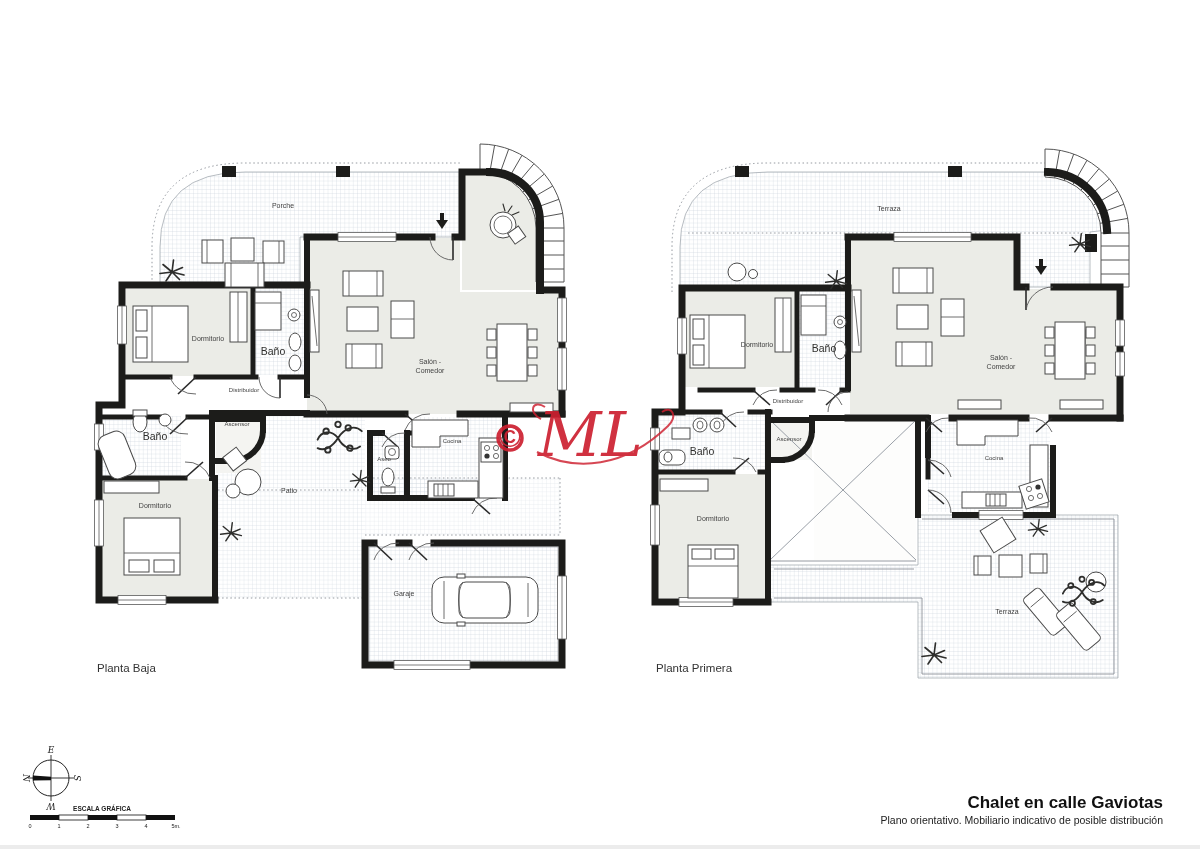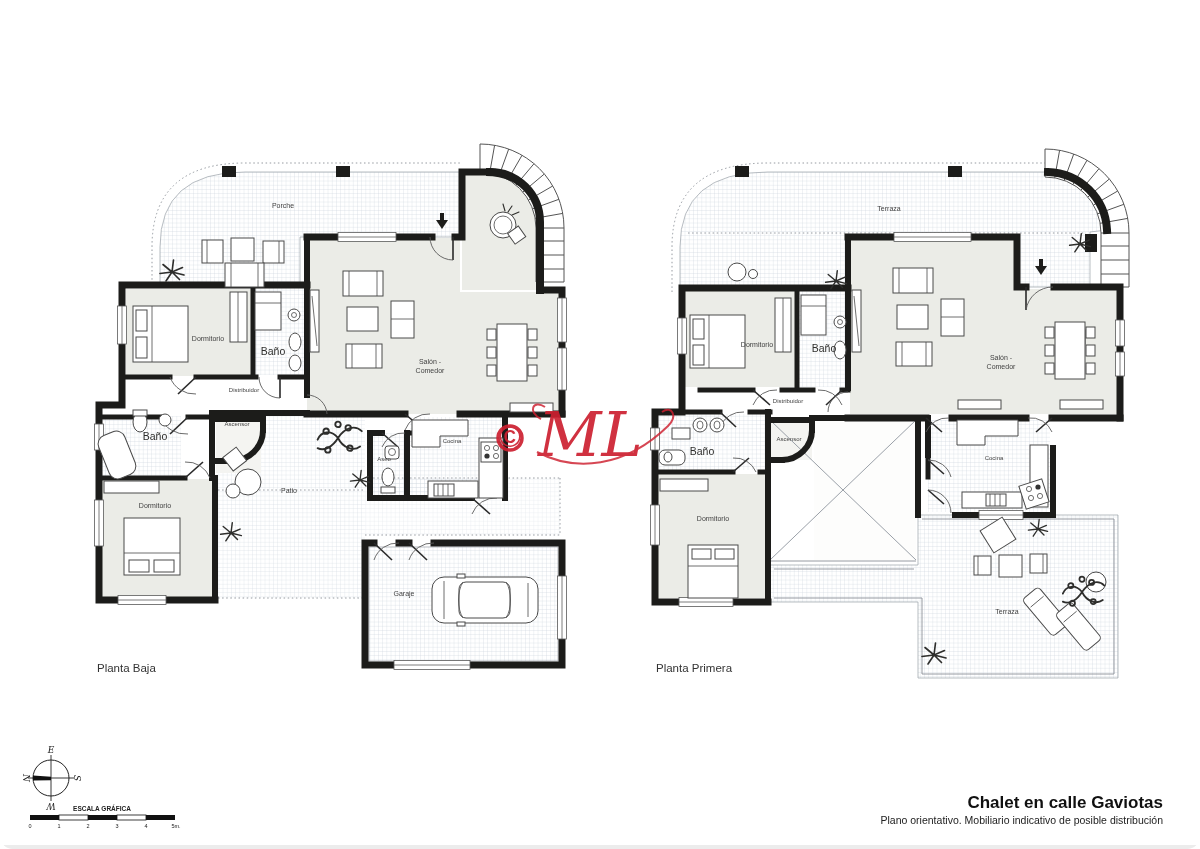--- a/index.html
+++ b/index.html
@@ -1,17 +1,17 @@
 <!DOCTYPE html>
 <html><head>
 <meta charset="utf-8">
 <style>
   html,body{margin:0;padding:0;background:#fff;}
   #canvas{position:relative;width:1200px;height:849px;background:#fff;overflow:hidden;
-          font-family:"Liberation Sans",sans-serif;border-radius:13px;}
+          font-family:"Liberation Sans",sans-serif;}
   svg{display:block;}
   .wall{stroke:#1c1c1a;fill:none;stroke-linecap:square;}
   .w8{stroke-width:8;} .w7{stroke-width:7;} .w6{stroke-width:6;} .w5{stroke-width:5;}
   .room{fill:#ebece7;stroke:none;}
   .hatch{fill:url(#grid);stroke:#9aa0a8;stroke-width:0.7;}
   .hatch-borderless{fill:url(#grid);stroke:none;}
   .thinline{stroke:#8a8f96;stroke-width:0.9;fill:none;}
   .dotted{stroke:#8a8f96;stroke-width:0.9;stroke-dasharray:1.5 2.6;fill:none;}
   .furn{stroke:#4a4a4a;stroke-width:1;fill:#fff;}
   .furnline{stroke:#4a4a4a;stroke-width:0.8;fill:none;}

